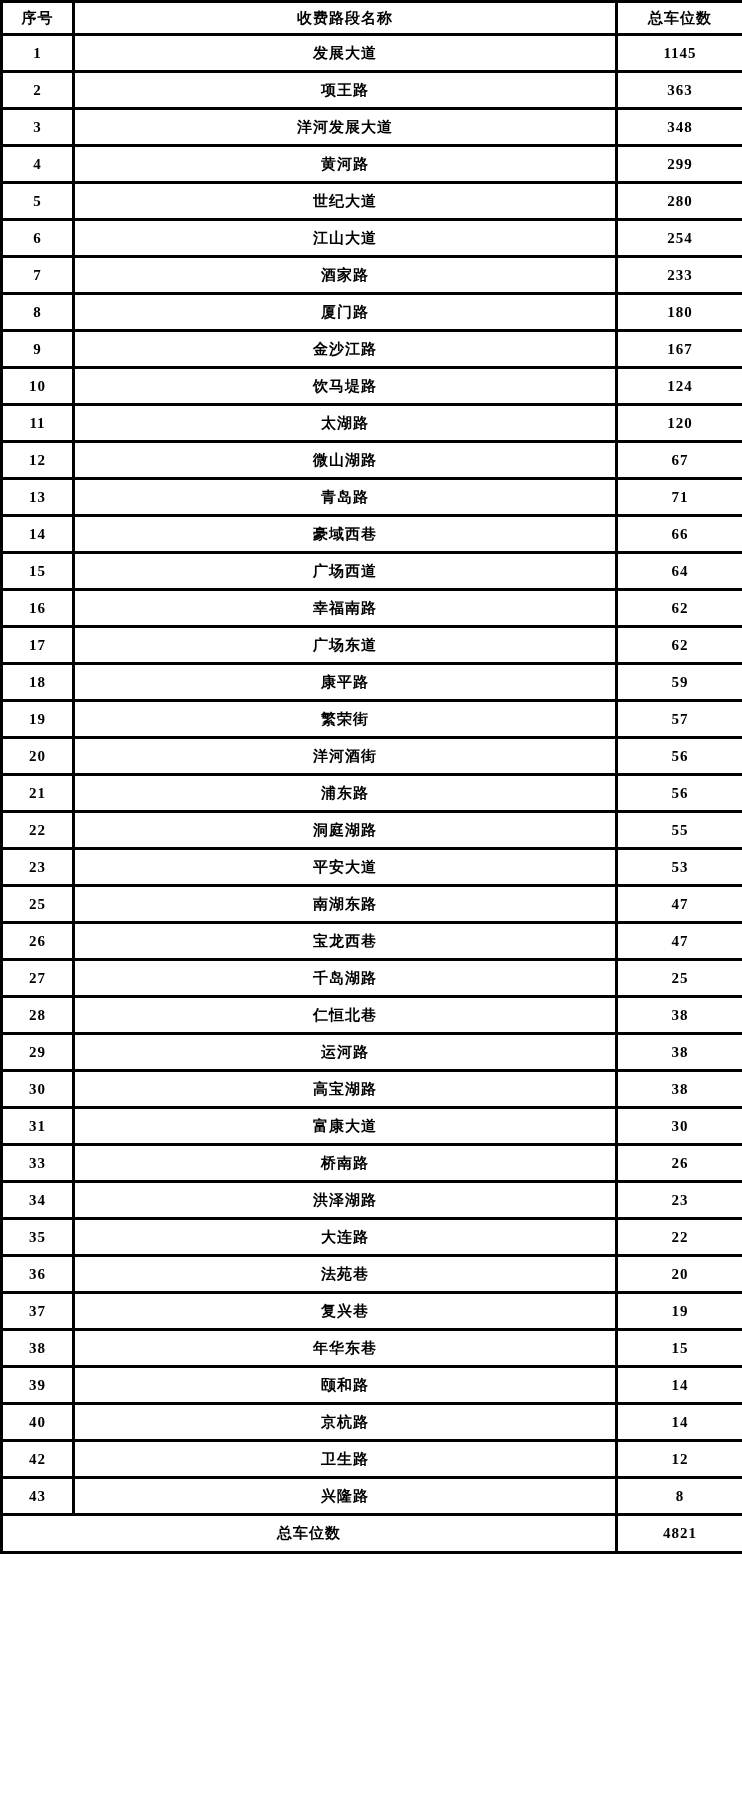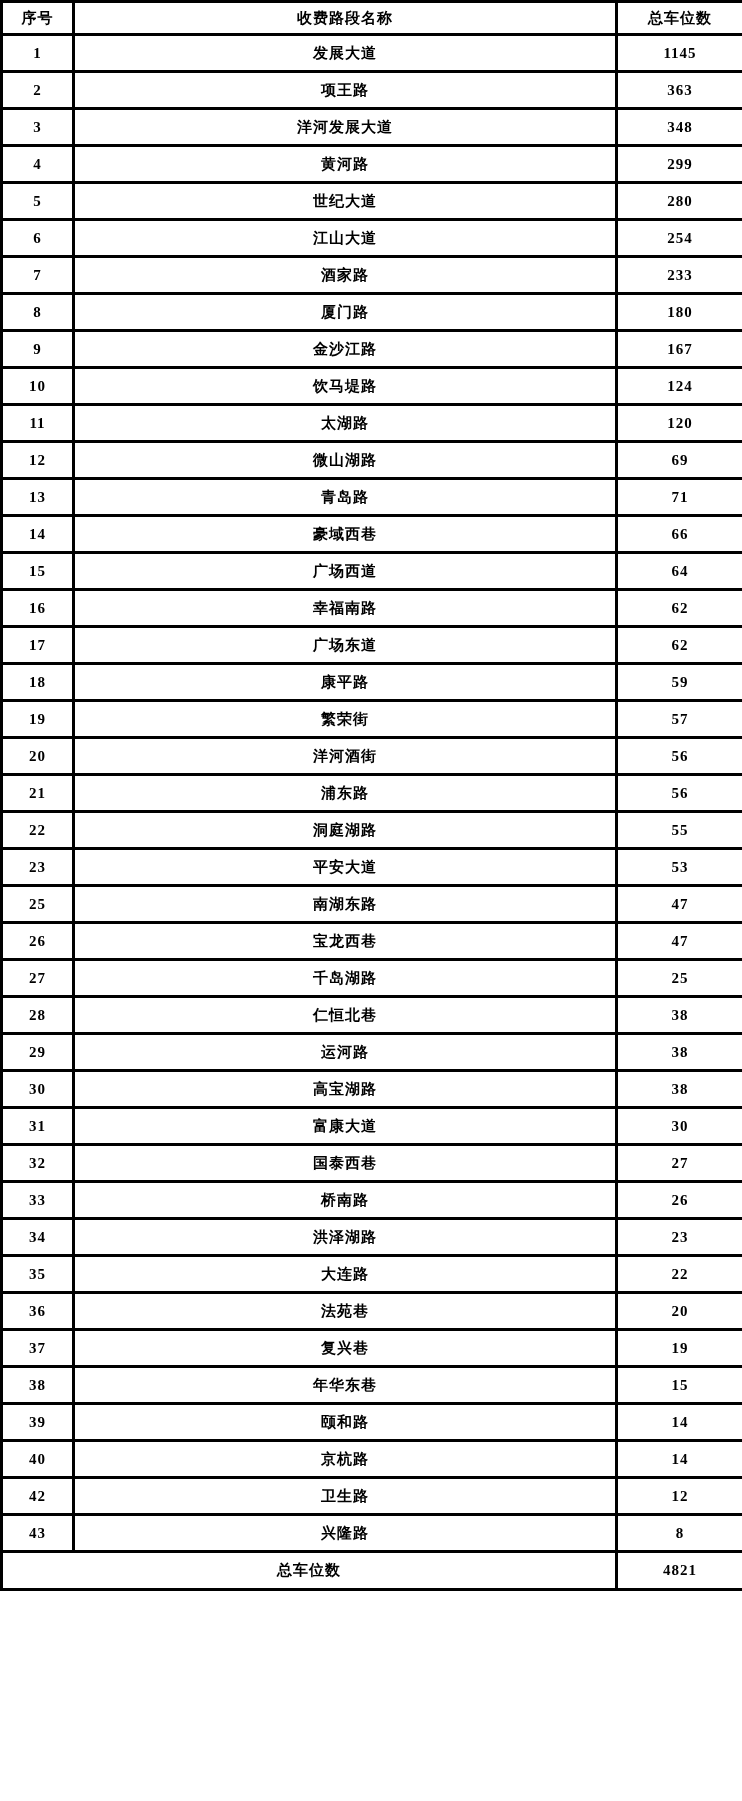--- a/index.html
+++ b/index.html
@@ -108,21 +108,21 @@
           <td>124</td>
         </tr>
         <tr class="data-row">
           <td>11</td>
           <td>太湖路</td>
           <td>120</td>
         </tr>
         <tr class="data-row">
           <td>12</td>
           <td>微山湖路</td>
-          <td>69</td>
+          <td>67</td>
         </tr>
         <tr class="data-row">
           <td>13</td>
           <td>青岛路</td>
           <td>71</td>
         </tr>
         <tr class="data-row">
           <td>14</td>
           <td>豪域西巷</td>
           <td>66</td>
@@ -199,25 +199,20 @@
         </tr>
         <tr class="data-row">
           <td>30</td>
           <td>高宝湖路</td>
           <td>38</td>
         </tr>
         <tr class="data-row">
           <td>31</td>
           <td>富康大道</td>
           <td>30</td>
-        </tr>
-        <tr class="data-row">
-          <td>32</td>
-          <td>国泰西巷</td>
-          <td>27</td>
         </tr>
         <tr class="data-row">
           <td>33</td>
           <td>桥南路</td>
           <td>26</td>
         </tr>
         <tr class="data-row">
           <td>34</td>
           <td>洪泽湖路</td>
           <td>23</td>

